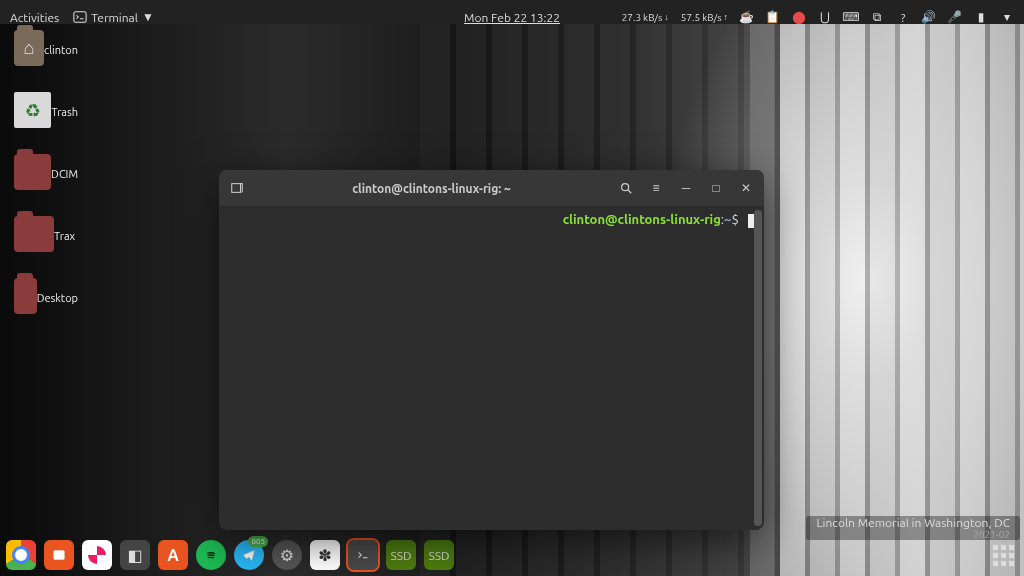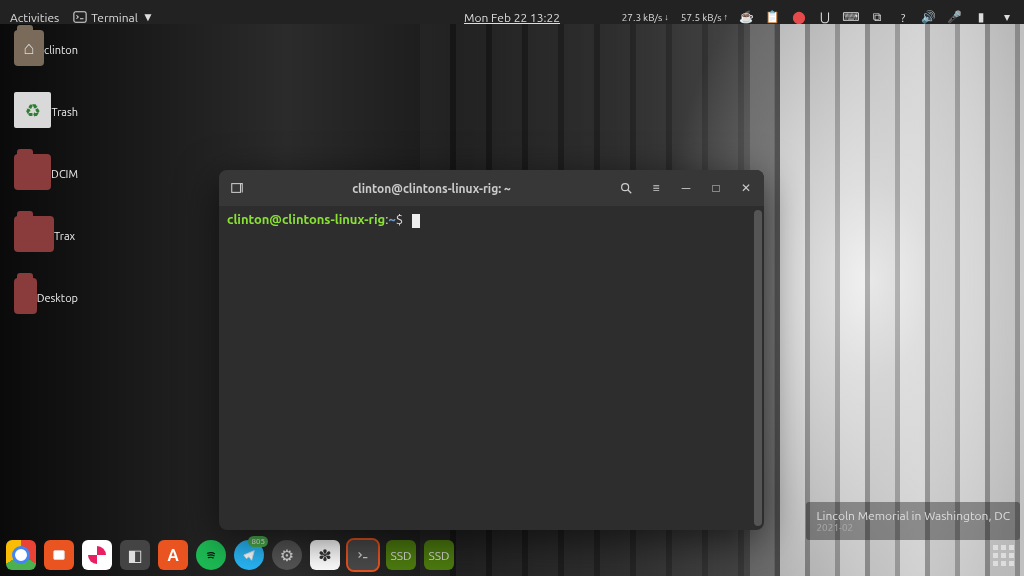--- a/index.html
+++ b/index.html
@@ -9,21 +9,21 @@
 .wallpaper { position:absolute; inset:0; background:
   radial-gradient(ellipse 300px 500px at 870px 280px, #f5f5f5 0%, #ccc 20%, transparent 70%),
   linear-gradient(90deg, #0a0a0a 0%, #2b2b2b 28%, #1a1a1a 45%, #333 60%, #777 80%, #aaa 90%, #888 100%);
   filter: grayscale(1);
 }
 .wallpaper::before{content:"";position:absolute;left:750px;top:0;width:280px;height:576px;
   background:repeating-linear-gradient(90deg,#ddd 0 25px,#888 25px 30px,#eee 30px 55px,#777 55px 60px);
   opacity:.55;}
 .wallpaper::after{content:"";position:absolute;left:420px;top:0;width:360px;height:576px;
   background:repeating-linear-gradient(90deg,#2a2a2a 0 30px,#111 30px 36px);opacity:.5;}
-.wp-caption-box{position:absolute;right:4px;bottom:36px;background:rgba(0,0,0,.35);padding:7px 10px;color:#ddd;font-size:12px;border-radius:3px;}
+.wp-caption-box{position:absolute;right:4px;bottom:36px;background:rgba(0,0,0,.35);padding:0 10px;color:#ddd;font-size:12px;text-align:right;border-radius:3px;}
 .wp-caption-box .wp-date{font-size:10px;color:#aaa;display:block;}
 
 
 .topbar{position:absolute;top:0;left:0;right:0;height:24px;background:#222;display:flex;align-items:flex-end;color:#ddd;font-size:12px;z-index:5;}
 .topbar .tb-left{display:flex;align-items:center;gap:14px;padding-left:10px;}
 .topbar .tb-center{position:absolute;left:50%;transform:translateX(-50%);text-decoration:underline;}
 .topbar .tb-right{margin-left:auto;display:flex;align-items:center;gap:12px;padding-right:10px;}
 .tb-app{display:flex;align-items:center;gap:4px;}
 .tb-icon{width:14px;height:14px;display:inline-flex;align-items:center;justify-content:center;}
 .net{font-size:10px;display:flex;align-items:center;gap:2px;}
@@ -60,21 +60,21 @@
 .dock-item.ssd{background:#4d7c0f;font-size:12px;}
 .apps-btn{position:absolute;right:6px;bottom:6px;width:30px;height:30px;display:grid;grid-template-columns:repeat(3,5px);grid-template-rows:repeat(3,5px);gap:3px;align-content:center;justify-content:center;cursor:pointer;z-index:3;}
 .apps-btn span{background:#ddd;width:5px;height:5px;}
 
 
 .terminal{position:absolute;left:219px;top:170px;width:545px;height:360px;background:#2d2d2d;border-radius:8px;box-shadow:0 10px 40px rgba(0,0,0,.6);z-index:4;display:flex;flex-direction:column;overflow:hidden;}
 .term-titlebar{height:36px;background:#373737;display:flex;align-items:center;color:#ccc;font-size:12px;padding:0 10px;}
 .term-titlebar .t-left,.term-titlebar .t-right{display:flex;align-items:center;gap:14px;}
 .term-titlebar .t-title{flex:1;text-align:center;font-weight:600;}
 .t-btn{width:16px;height:16px;display:flex;align-items:center;justify-content:center;cursor:pointer;font-size:12px;color:#ccc;}
-.term-body{flex:1;padding:6px 8px;font-family:"Ubuntu Mono","DejaVu Sans Mono",monospace;font-size:13px;color:#ddd;position:relative;}
+.term-body{flex:1;padding:6px 8px;font-family:"Ubuntu Mono","DejaVu Sans Mono",monospace;font-size:13px;color:#ddd;position:relative;text-align:right;}
 .term-scroll{position:absolute;right:2px;top:4px;bottom:4px;width:8px;background:#555;border-radius:4px;}
 .prompt-user{color:#8ae234;font-weight:bold;}
 .prompt-path{color:#729fcf;font-weight:bold;}
 .prompt-sym{color:#ddd;}
 .cursor{display:inline-block;width:8px;height:14px;background:#eee;vertical-align:middle;margin-left:2px;}
 
 svg{width:14px;height:14px;fill:currentColor;stroke:currentColor;}
 </style>
 </head>
 <body>

